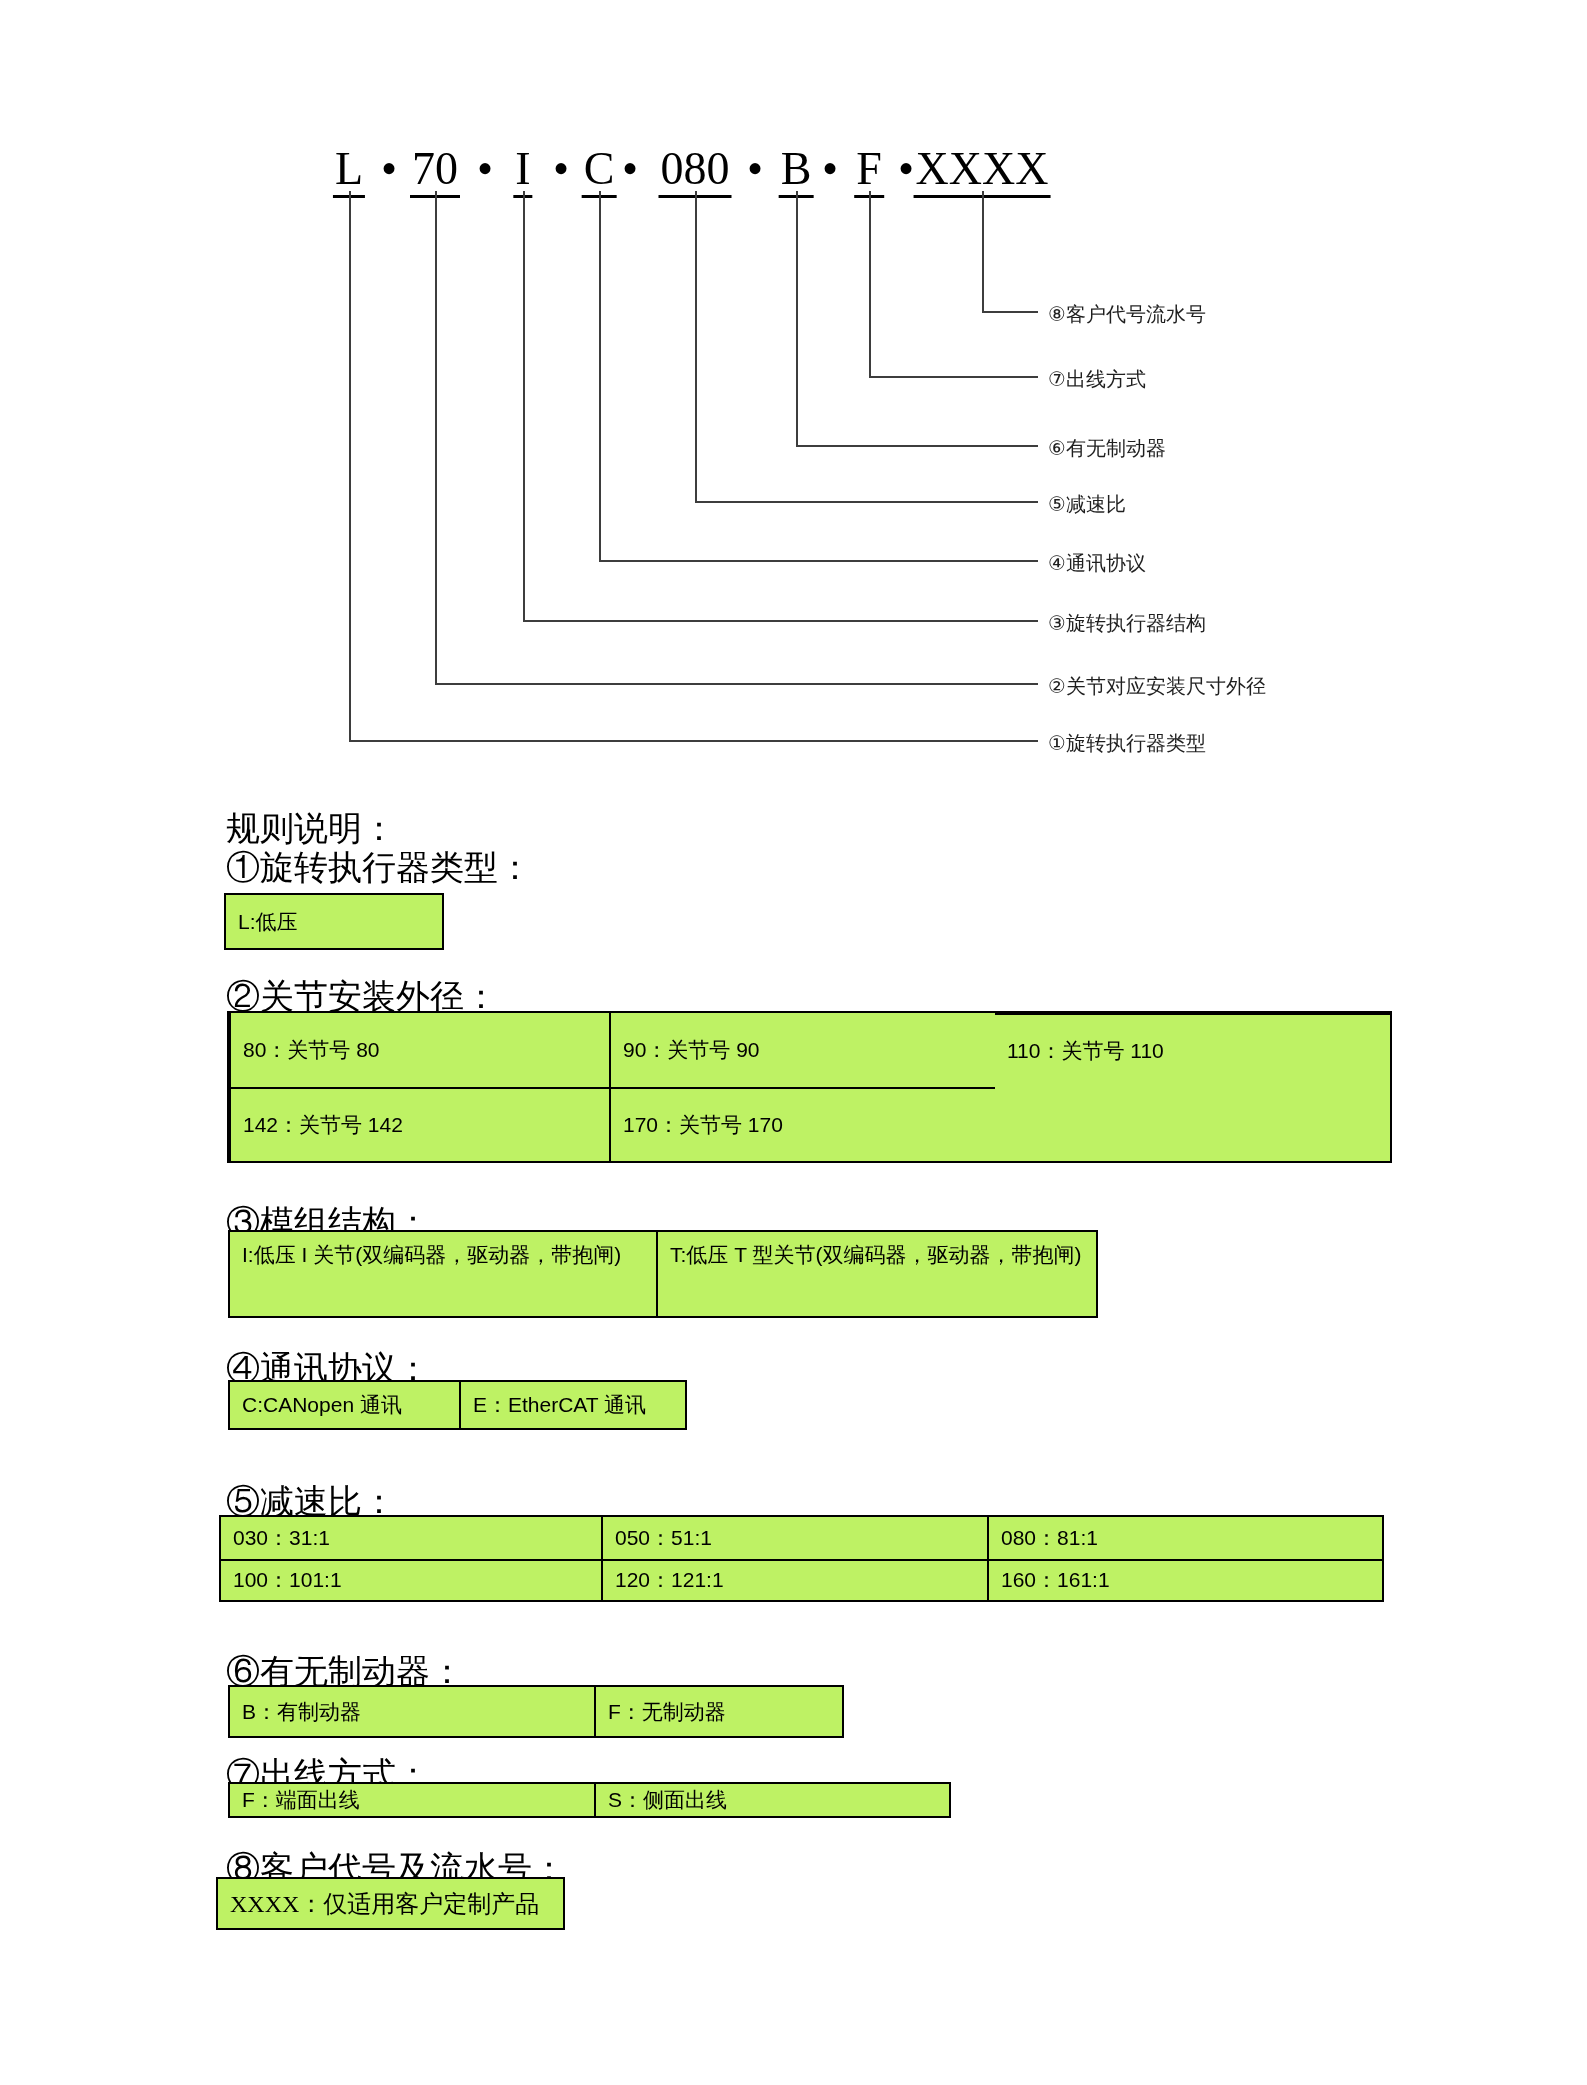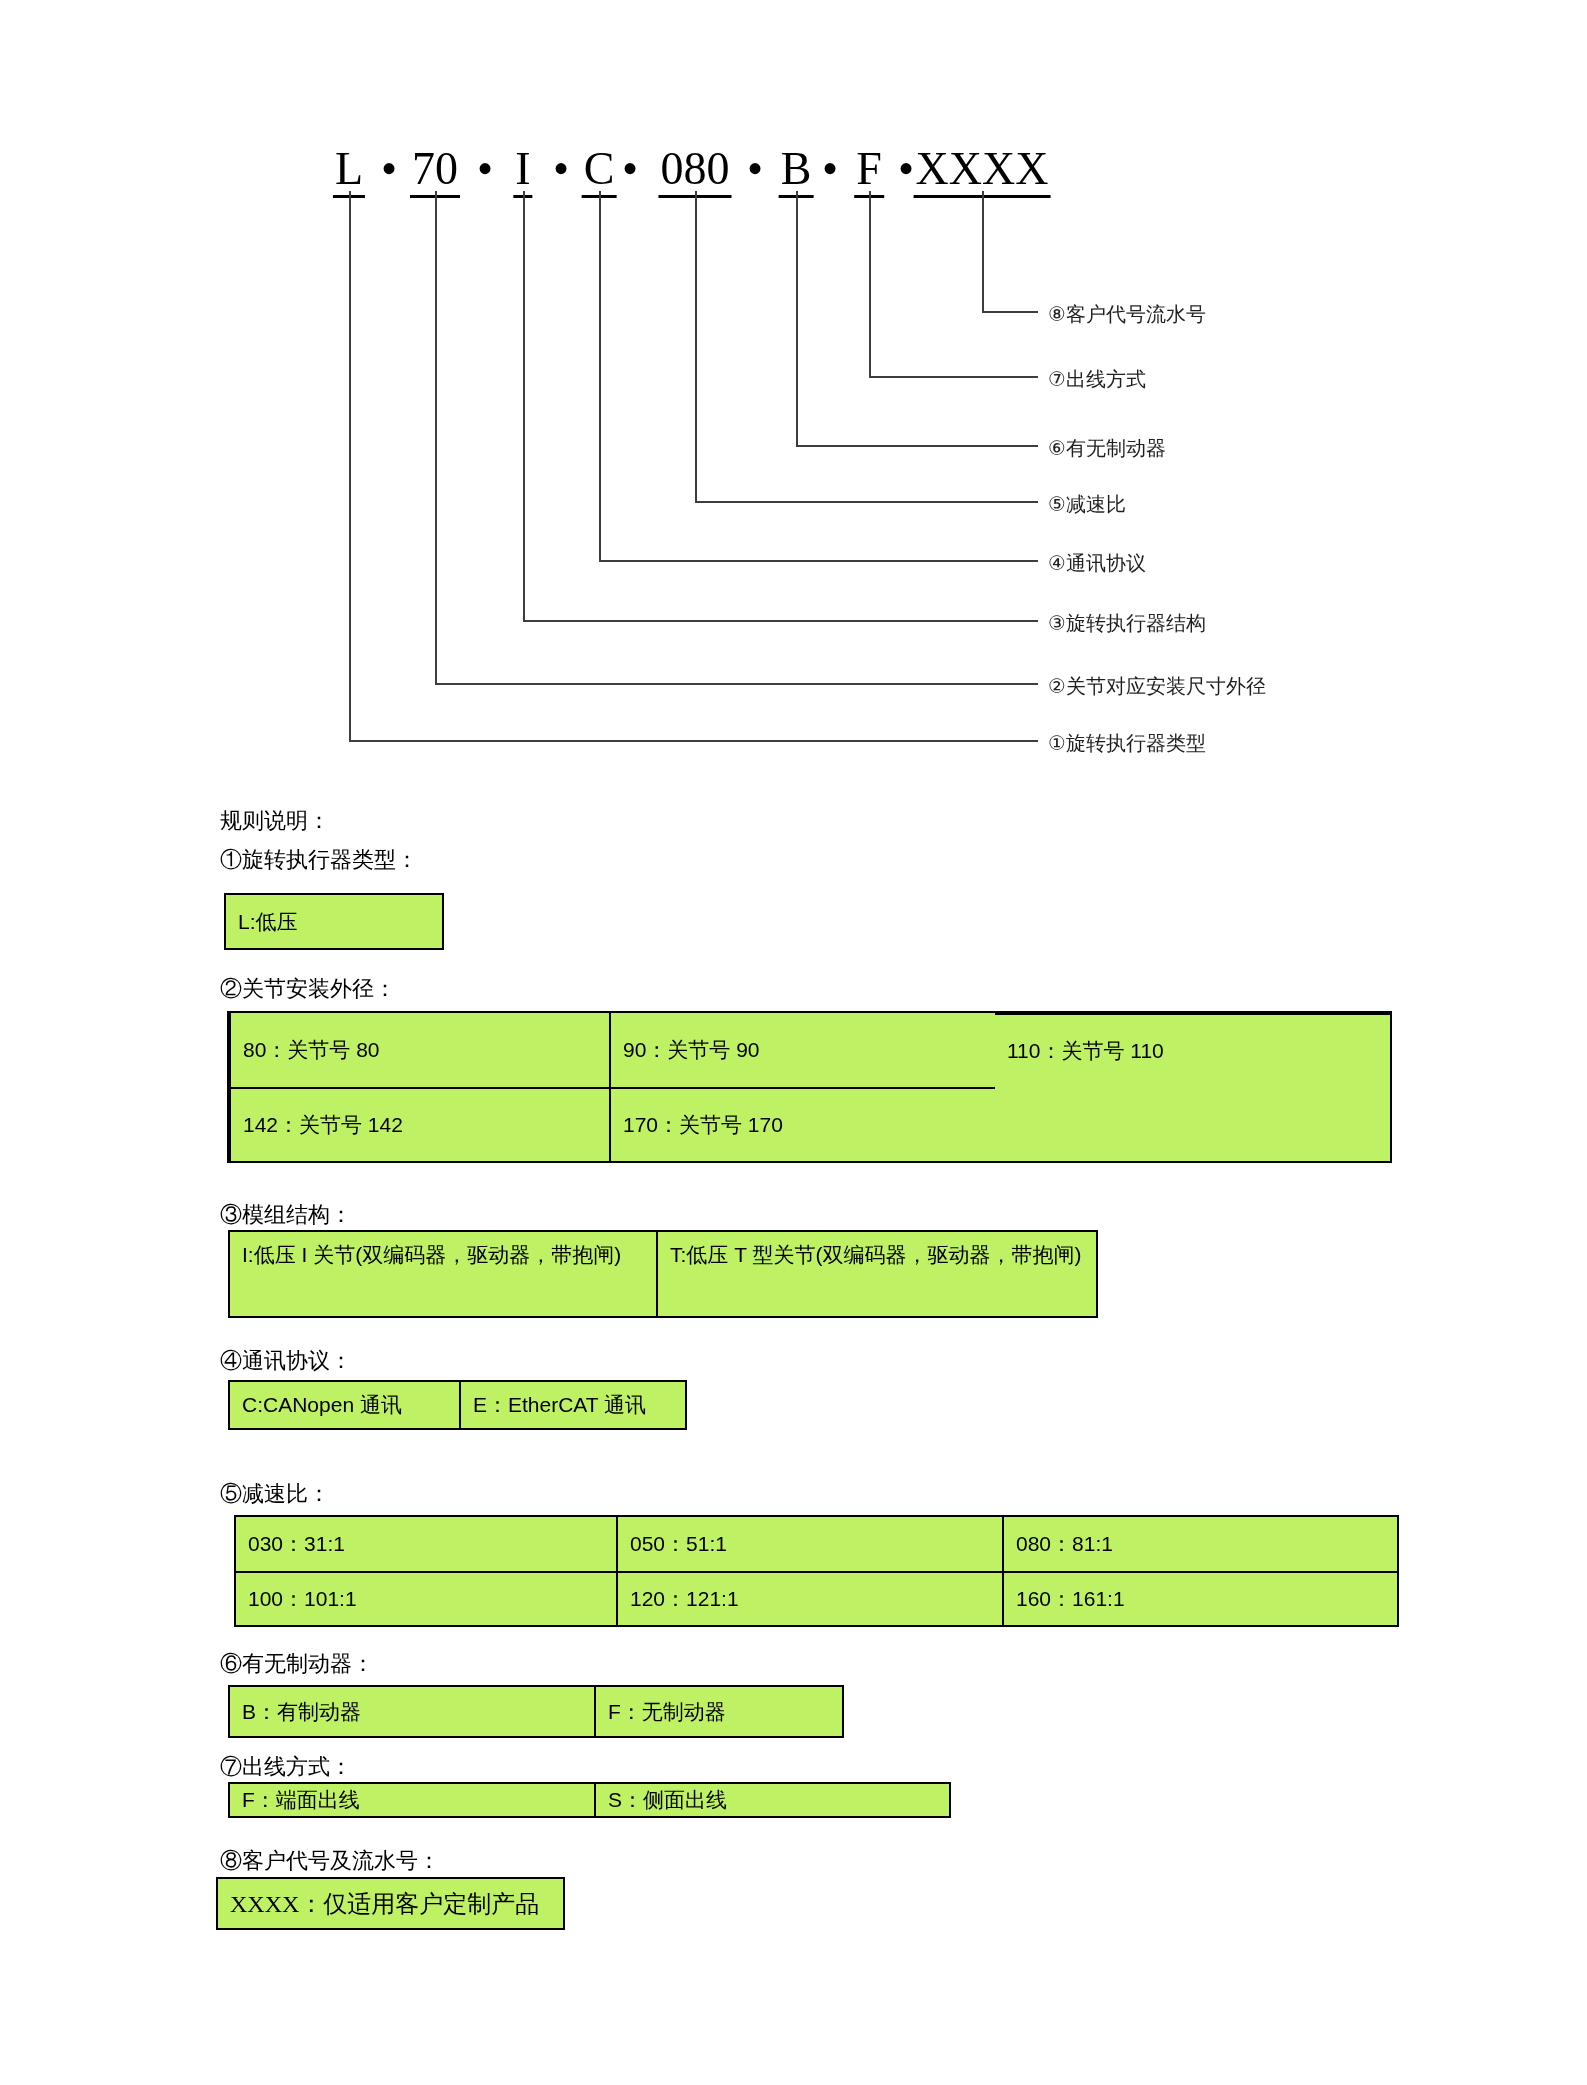--- a/index.html
+++ b/index.html
@@ -25,23 +25,23 @@
   
   .conn {
     position:absolute;
     border-left:2px solid #3d3d3d; border-bottom:2px solid #3d3d3d;
   }
   .callout {
     position:absolute; left:1048px; font-size:20px; color:#1f1f1f; white-space:nowrap;
   }
   
   .h {
-    position:absolute; left:220px;
+    position:absolute; left:226px;
     font-family:"Liberation Serif","DejaVu Serif",serif;
-    font-size:22px; color:#000; white-space:nowrap;
+    font-size:34px; color:#000; white-space:nowrap;
   }
   
   .tbl { position:absolute; display:grid; border:2px solid #000; background:#bef264; }
   .cell {
     display:flex; align-items:center;
     font-size:21px; color:#000; padding-left:12px;
     border-left:2px solid #000; border-top:2px solid #000;
     white-space:nowrap;
   }
   .cell.c0 { border-left:none; }
@@ -115,21 +115,21 @@
     <div class="cell wrap r0">T:低压 T 型关节(双编码器，驱动器，带抱闸)</div>
   </div>
 
   <div class="h" style="top:1346px">④通讯协议：</div>
   <div class="tbl" style="left:228px;top:1380px;width:459px;height:50px;grid-template-columns:229px 1fr">
     <div class="cell c0 r0" style="">C:CANopen 通讯</div>
     <div class="cell r0">E：EtherCAT 通讯</div>
   </div>
 
   <div class="h" style="top:1479px">⑤减速比：</div>
-  <div class="tbl" style="left:234px;top:1515px;width:1165px;height:112px;grid-template-columns:380px 386px 1fr;grid-auto-rows:1fr">
+  <div class="tbl" style="left:219px;top:1515px;width:1165px;height:87px;grid-template-columns:380px 386px 1fr;grid-auto-rows:1fr">
     <div class="cell c0 r0">030：31:1</div>
     <div class="cell r0">050：51:1</div>
     <div class="cell r0">080：81:1</div>
     <div class="cell c0">100：101:1</div>
     <div class="cell">120：121:1</div>
     <div class="cell">160：161:1</div>
   </div>
 
   <div class="h" style="top:1649px">⑥有无制动器：</div>
   <div class="tbl" style="left:228px;top:1685px;width:616px;height:53px;grid-template-columns:364px 1fr">

